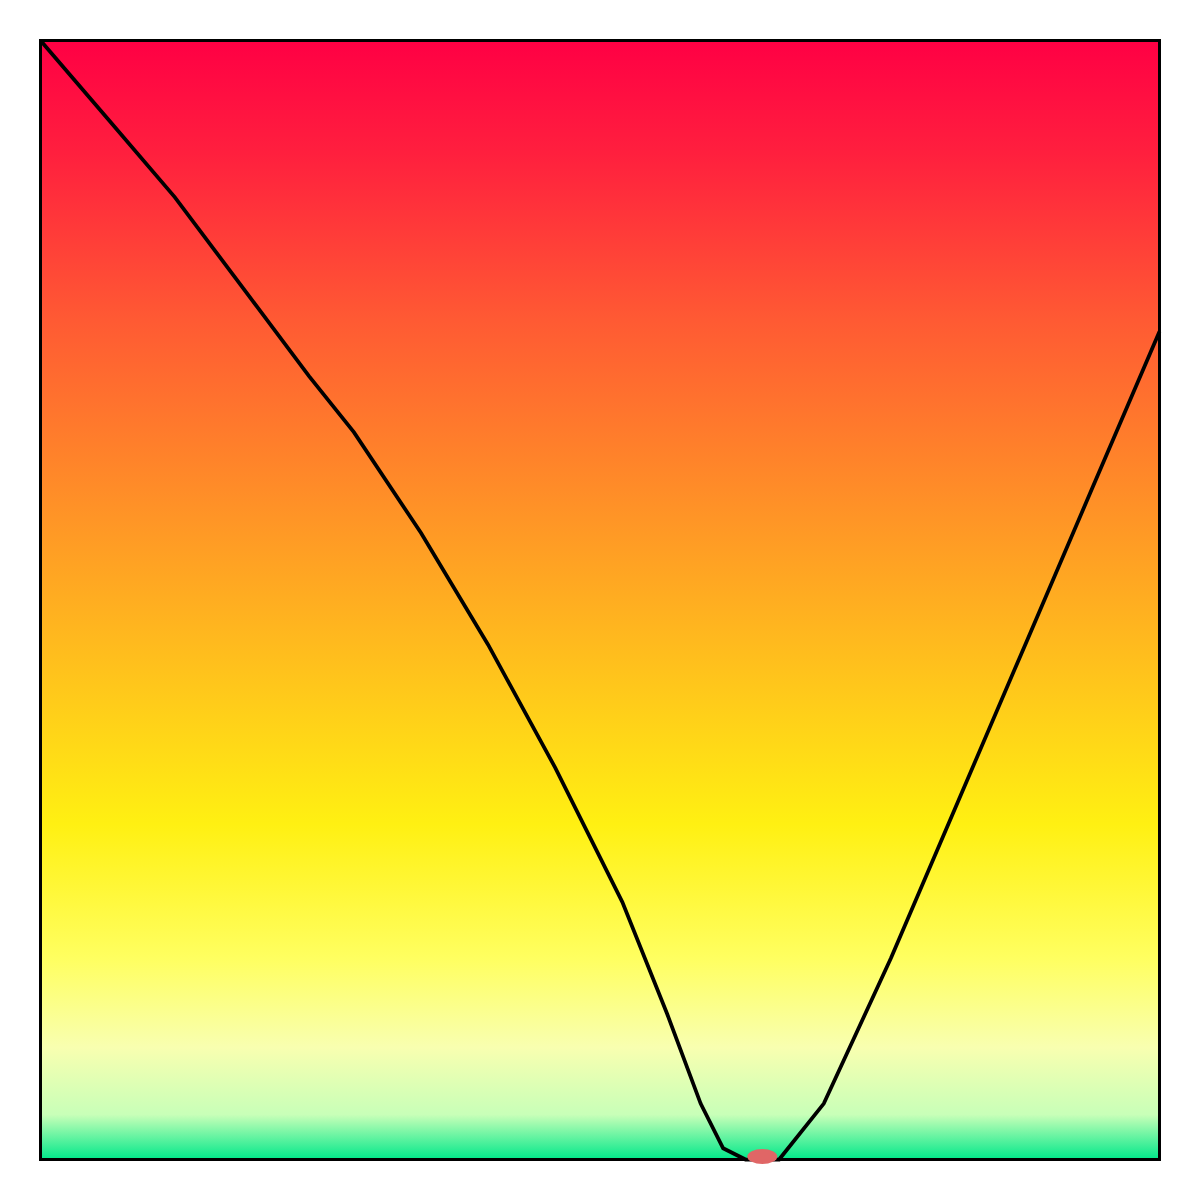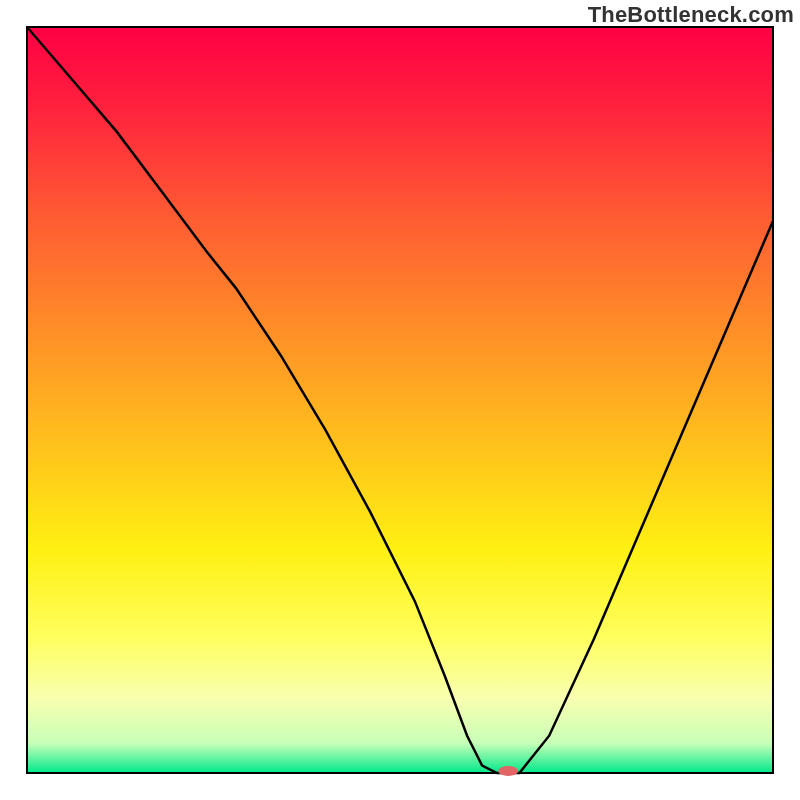--- a/index.html
+++ b/index.html
@@ -27,21 +27,20 @@
     z-index: 5;
   }
   svg {
     display: block;
   }
 </style>
 </head>
 <body>
 
 <div class="chart-wrap">
-  <div class="watermark">TheBottleneck.com</div>
   <svg id="chart-svg" width="800" height="800" viewBox="0 0 800 800">
     <defs>
       <linearGradient id="bg-grad" x1="0" y1="0" x2="0" y2="1">
           <stop offset="0.0%" stop-color="#ff0044"></stop>
           <stop offset="10.0%" stop-color="#ff1f3e"></stop>
           <stop offset="25.0%" stop-color="#ff5a33"></stop>
           <stop offset="40.0%" stop-color="#ff8c28"></stop>
           <stop offset="55.0%" stop-color="#ffbe1d"></stop>
           <stop offset="70.0%" stop-color="#fff012"></stop>
           <stop offset="82.0%" stop-color="#ffff60"></stop>

